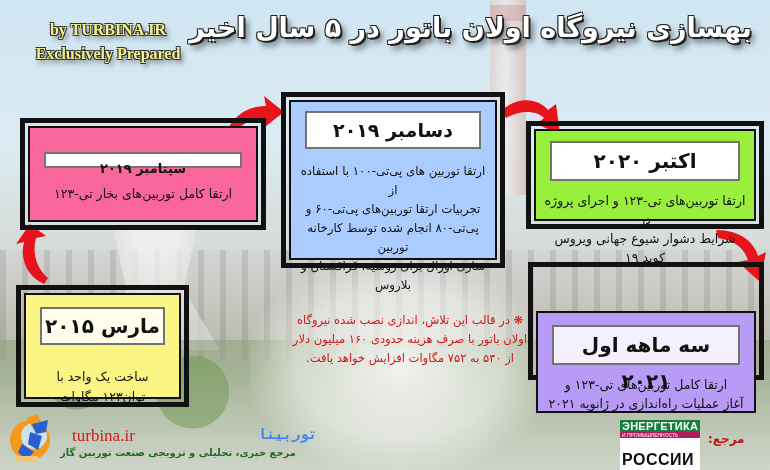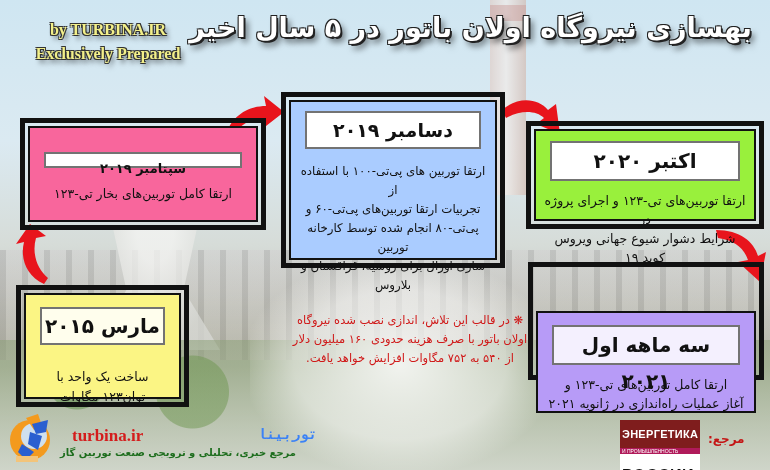--- a/index.html
+++ b/index.html
@@ -112,35 +112,35 @@
     direction: rtl; text-align: center; color: #d01818;
     font-size: 11.5px; line-height: 19px; font-family: "DejaVu Sans", sans-serif;
   }
   .note .star { color: #d01818; font-weight: bold; }
 
   .arrow { position: absolute; }
 
   .footer-logo { position: absolute; left: 8px; top: 410px; width: 50px; height: 55px; }
   .footer-url {
     position: absolute; left: 72px; top: 426px;
-    font-family: "Liberation Serif", serif; font-weight: bold; font-size: 17px; color: #d41c1c;
+    font-family: "Liberation Serif", serif; font-weight: normal; font-size: 17px; color: #d41c1c;
   }
   .footer-brand {
     position: absolute; left: 258px; top: 426px; direction: rtl;
     font-weight: bold; font-size: 14px; color: #3b82f6; font-family: Liberation Mono, monospace; text-align: right;
   }
   .footer-tag {
     position: absolute; left: 60px; top: 447px; width: 252px; direction: rtl; text-align: left;
     font-size: 10px; font-weight: bold; color: #1e6e1e; font-family: "DejaVu Sans", sans-serif;
     white-space: nowrap;
   }
   .source-logo {
     position: absolute; left: 620px; top: 420px; width: 80px; height: 40px;
   }
-  .src-line1 { background: #7f1d1d; color: #fff; font-family: "Liberation Sans", sans-serif; font-size: 11px; font-weight: bold; line-height: 12px; padding: 8px 2px; letter-spacing: .3px; }
+  .src-line1 { background: #15803d; color: #fff; font-family: "Liberation Sans", sans-serif; font-size: 11px; font-weight: bold; line-height: 12px; padding: 0 2px; letter-spacing: .3px; }
   .src-line2 { background: #b01a5a; color: #fff; font-family: "Liberation Sans", sans-serif; font-size: 5px; line-height: 6px; padding: 0 2px; white-space: nowrap; overflow: hidden; }
   .src-line3 { background: #fff; color: #111; font-family: "Liberation Sans", sans-serif; font-size: 16px; font-weight: bold; line-height: 20px; padding: 12px 2px; letter-spacing: .5px; }
   .source-label {
     position: absolute; left: 708px; top: 432px; direction: rtl;
     color: #c41515; font-weight: bold; font-size: 12px; font-family: "DejaVu Sans", sans-serif;
   }
 </style>
 </head>
 <body>
 

